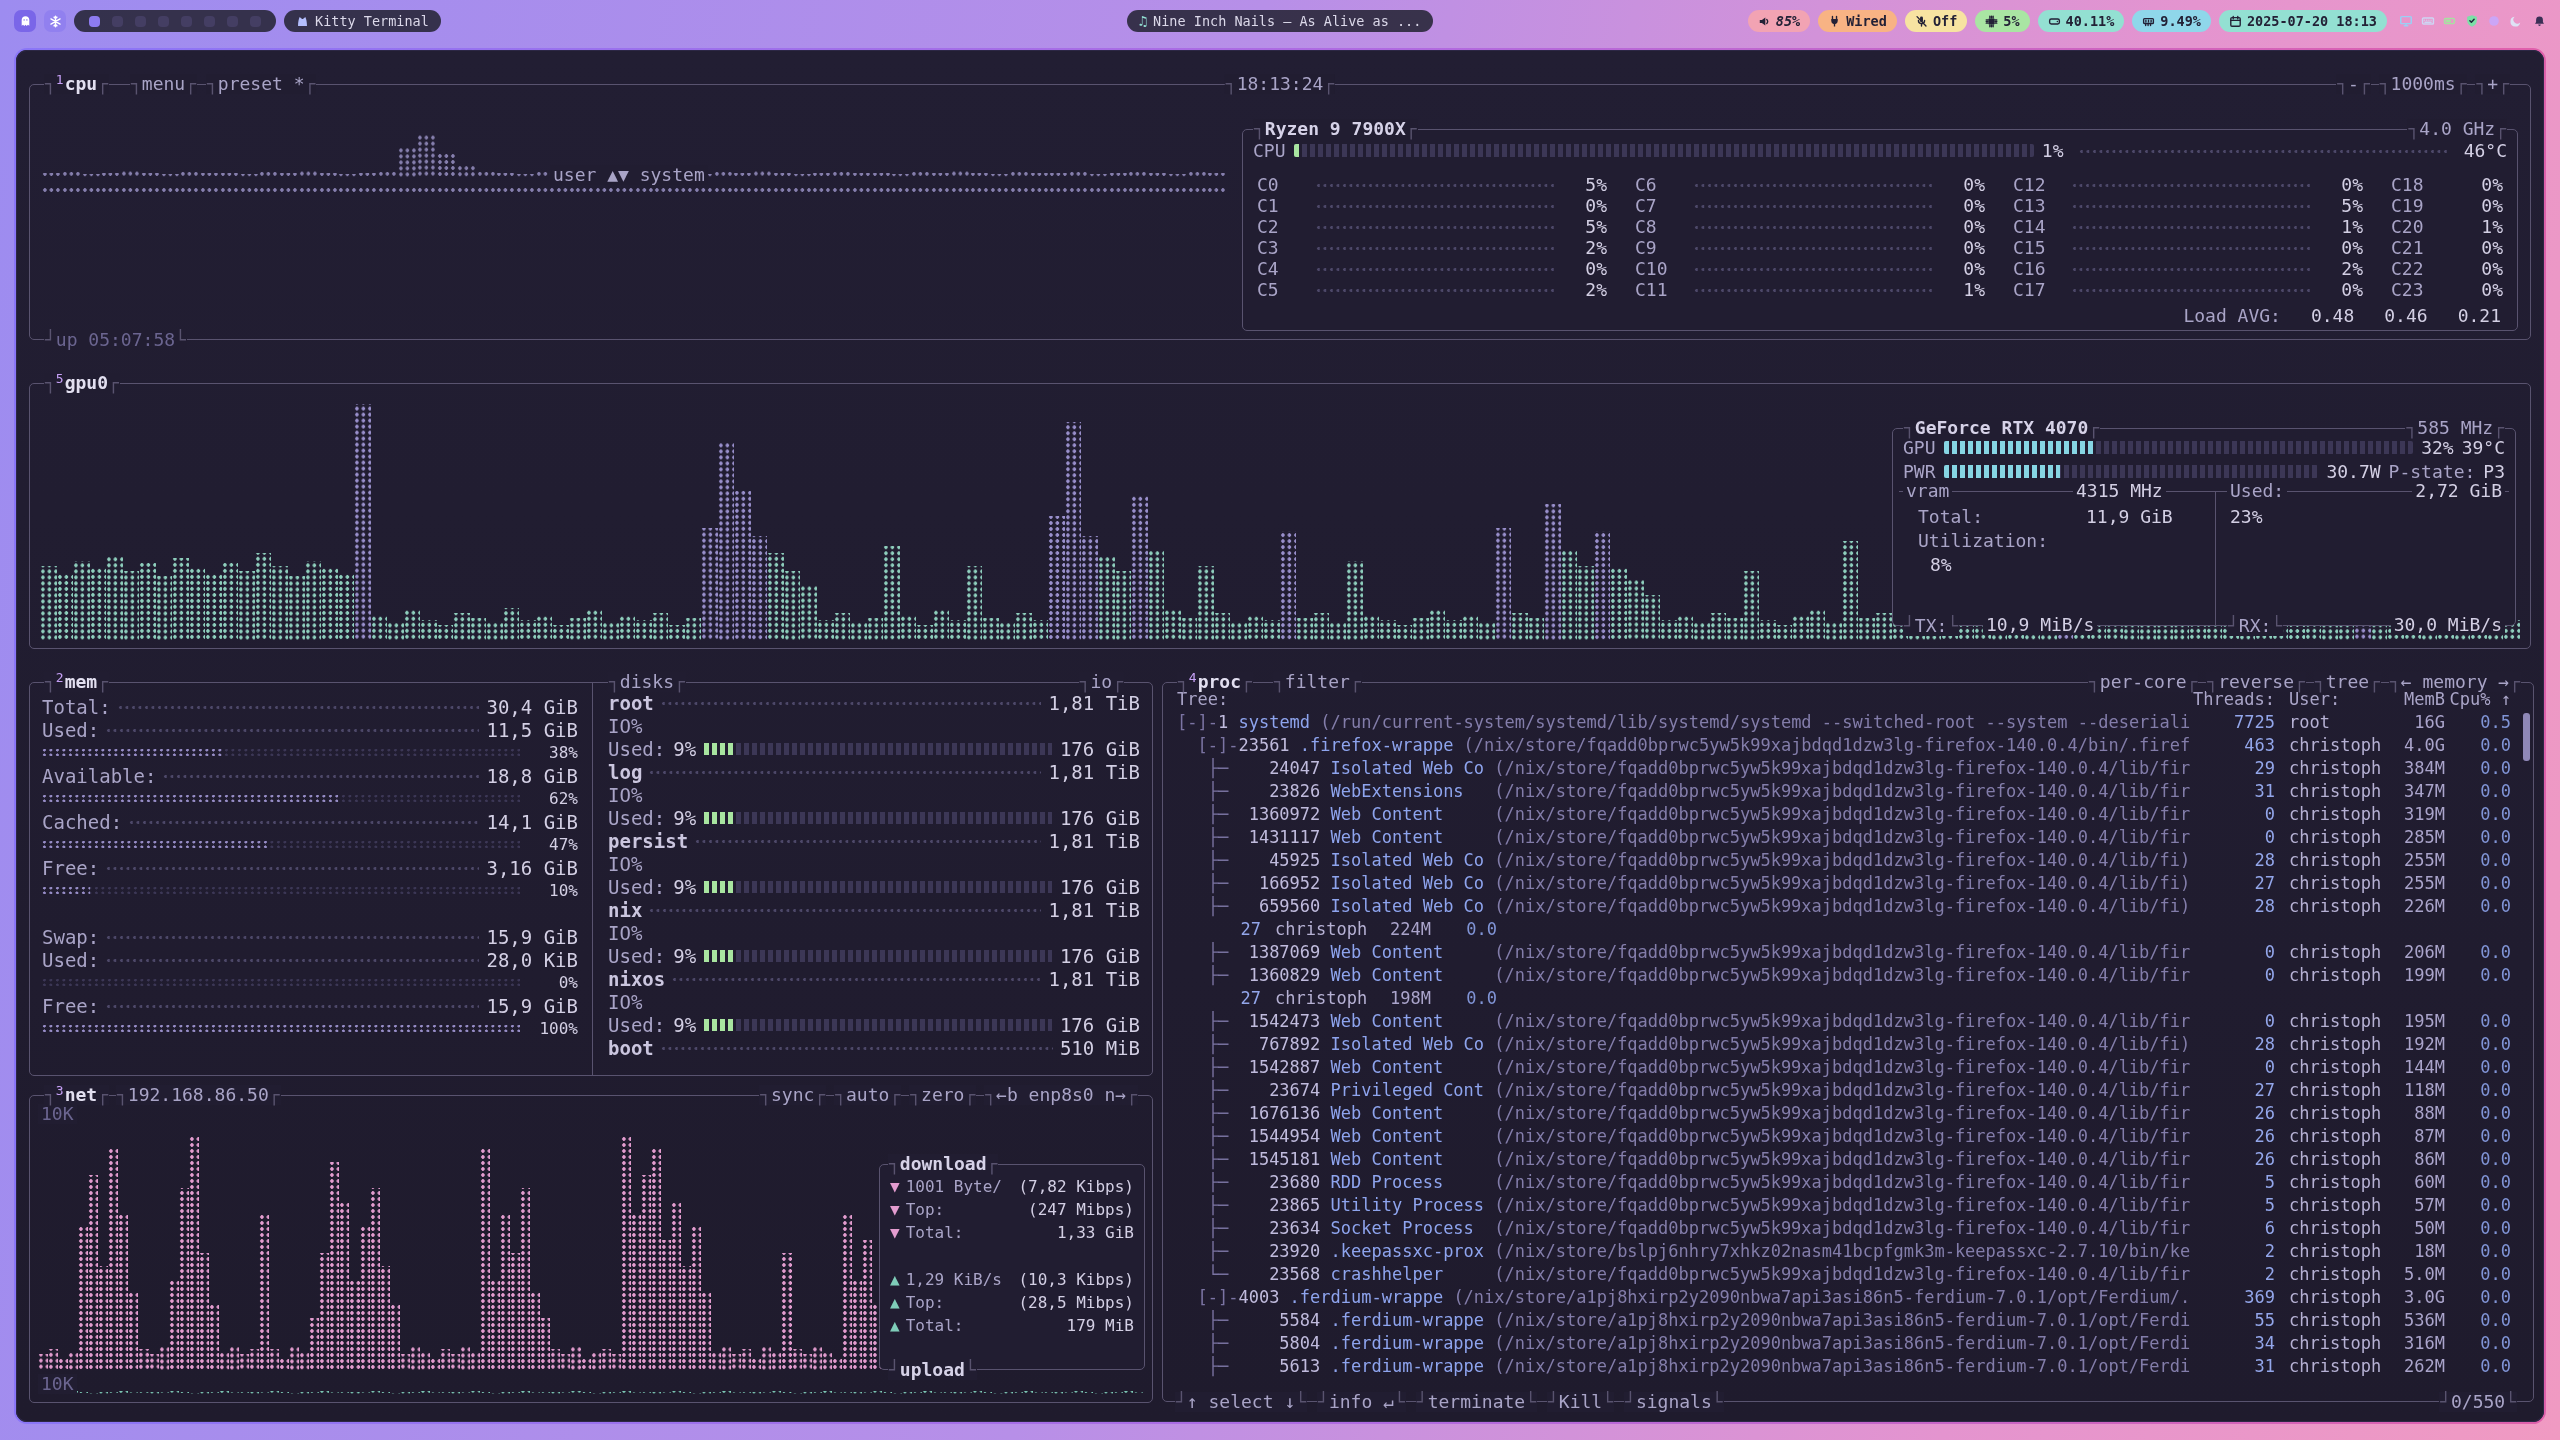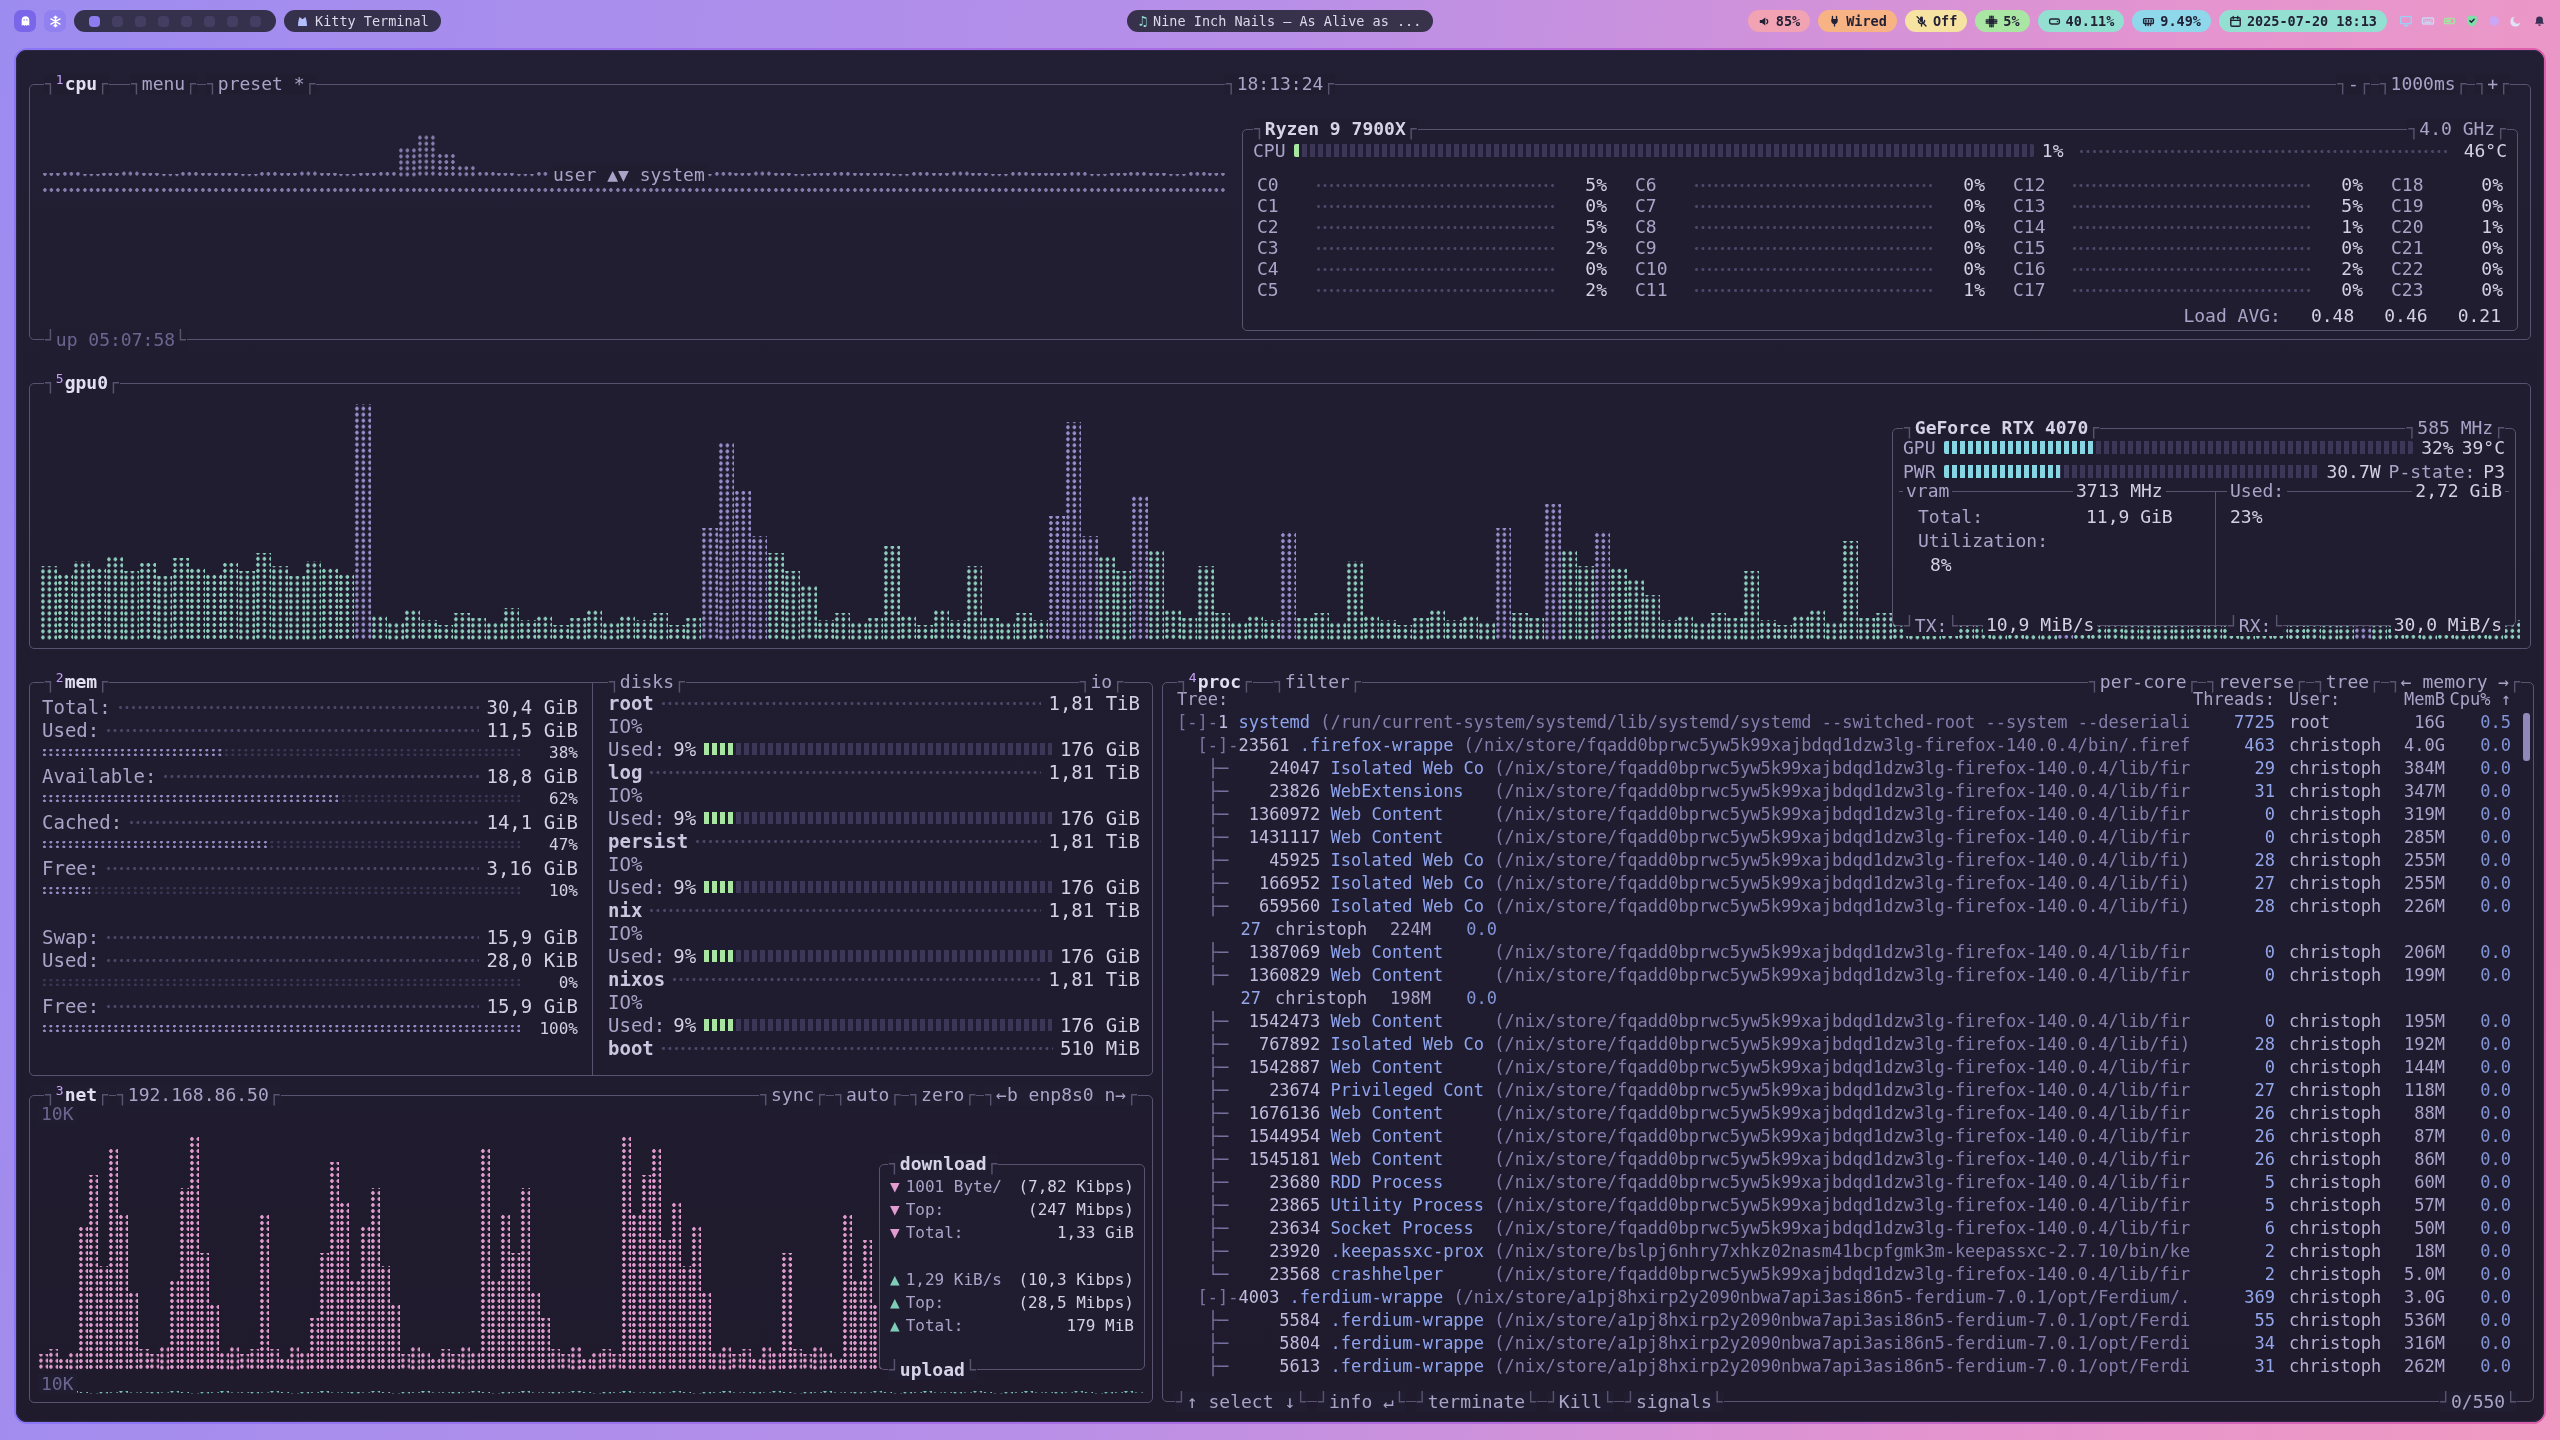--- a/index.html
+++ b/index.html
@@ -144,21 +144,21 @@
         </span>
       <span>Kitty Terminal</span>
     </div>
   </div>
   <div class="tb-pill">
     <span class="mus-ic">♫</span>
     <span>Nine Inch Nails – As Alive as ...</span>
   </div>
   <div class="tb-right">
     <span id="tb-modules" style="display:flex;gap:8px">
-        <div class="tb-mod" style="background: rgb(242, 163, 179);">
+        <div class="tb-mod" style="background: rgb(242, 163, 179); font-style: italic;">
           <svg class="ic" viewBox="0 0 16 16" aria-hidden="true">
             <path d="M2.2 6.2h2.6L9 3v10L4.8 9.8H2.2z"></path>
             <path class="st" d="M10.8 5.5c1.5 1.4 1.5 3.6 0 5"></path>
           </svg>
           <span>85%</span>
         </div>
         <div class="tb-mod" style="background: rgb(248, 179, 132);">
           <svg class="ic" viewBox="0 0 16 16" aria-hidden="true">
             <path class="st" d="M5.5 1.8v3M10.5 1.8v3"></path>
             <path d="M4 4.8h8v2.7a4 4 0 0 1-3.2 3.9v2.8H7.2v-2.8A4 4 0 0 1 4 7.5z"></path>
@@ -702,21 +702,21 @@
         <span class="track teal" style="flex:1">
               <i id="gpu-pwr-fill" style="width: 31%;"></i>
             </span>
         <span class="val">30.7W</span>
         <span class="lbl">P-state:</span>
         <span class="val">P3</span>
       </div>
       <div class="gline" style="left:6px;right:6px;top:62px"></div>
       <div class="gvd" style="left:322px;top:62px;bottom:0"></div>
       <span class="onln lbl" style="left:10px;top:52px">vram</span>
-      <span class="onln val" style="left:180px;top:52px">3713 MHz</span>
+      <span class="onln val" style="left:180px;top:52px">4315 MHz</span>
       <span class="onln lbl" style="left:334px;top:52px">Used:</span>
       <span class="onln val" style="right:10px;top:52px">2,72 GiB</span>
       <span class="onln lbl" style="left:22px;top:78px">Total:</span>
       <span class="onln val" style="left:190px;top:78px">11,9 GiB</span>
       <span class="onln val" style="left:334px;top:78px">23%</span>
       <span class="onln lbl" style="left:22px;top:102px">Utilization:</span>
       <span class="onln val" style="left:34px;top:126px">8%</span>
       <span class="blf" style="left:10px">TX:</span>
       <span class="onln val" style="left:90px;bottom:-10px">10,9 MiB/s</span>
       <span class="blf" style="left:334px">RX:</span>

